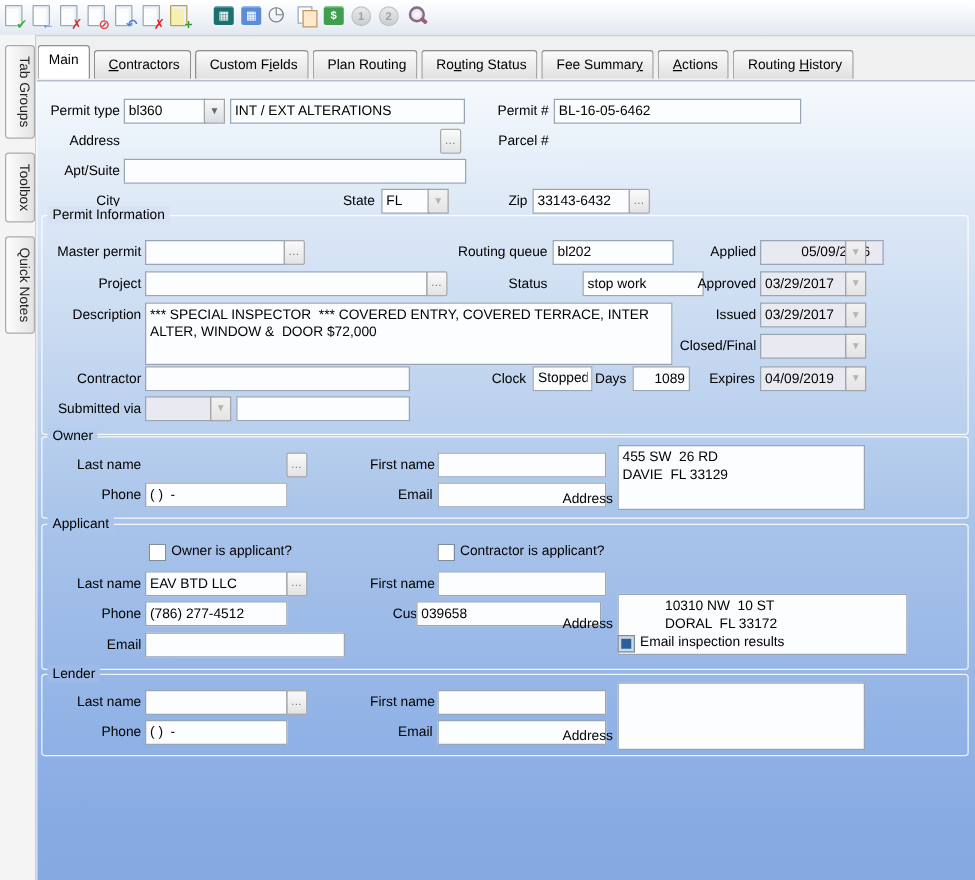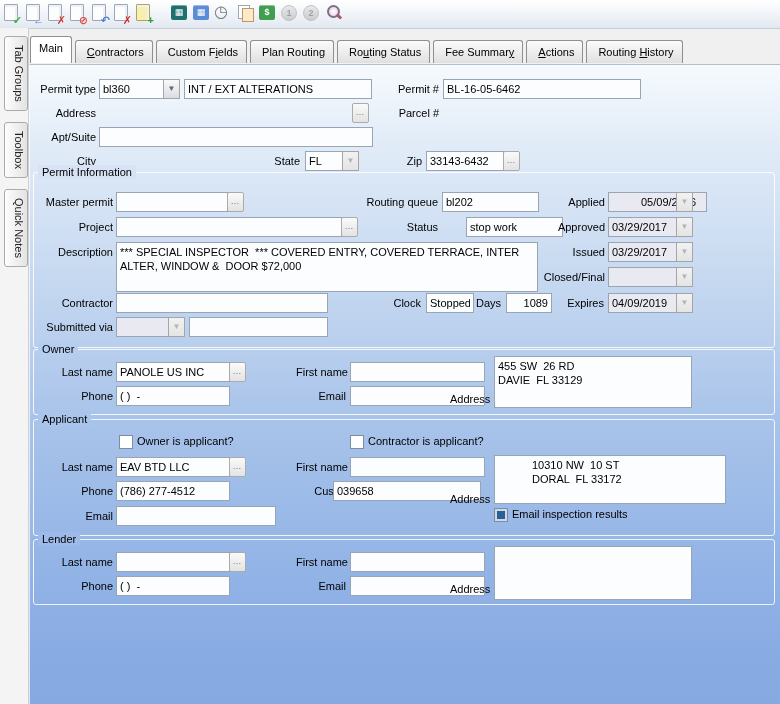--- a/index.html
+++ b/index.html
@@ -178,21 +178,20 @@
 
   <div class="lbl" style="left:2px;top:252px;width:81px;">Submitted via</div>
   <input class="fld gray" style="left: 86px; top: 252px; width: 46px;">
   <div class="dd dis" style="left:138px;top:252px;">▼</div>
   <input class="fld" style="left: 159px; top: 252px; width: 131px;">
 
   <div class="group" style="left:3px;top:284px;width:740px;height:64px;"></div>
   <div class="gcap" style="left:8px;top:277px;background:#b5cdee;">Owner</div>
 
   <div class="lbl" style="left:2px;top:297px;width:81px;">Last name</div>
-  <input class="fld" style="left: 86px; top: 297px; width: 106px;" value="PANOLE US INC">
   <div class="dots" style="left:199px;top:297px;">…</div>
   <div class="lbl" style="left:266px;top:297px;width:50px;">First name</div>
   <input class="fld" style="left: 320px; top: 297px; width: 127px;">
   <div class="lbl" style="left:2px;top:321px;width:81px;">Phone</div>
   <input class="fld" style="left: 86px; top: 321px; width: 106px;" value="( )  -">
   <div class="lbl" style="left:276px;top:321px;width:40px;">Email</div>
   <input class="fld" style="left: 320px; top: 321px; width: 127px;">
   <div class="lbl" style="left:420px;top:324px;width:40px;">Address</div>
   <textarea class="fld" style="left: 464px; top: 291px; width: 190px; height: 48px;">455 SW  26 RD
 DAVIE  FL 33129</textarea>
@@ -211,21 +210,21 @@
   <div class="lbl" style="left:266px;top:392px;width:50px;">First name</div>
   <input class="fld" style="left: 320px; top: 392px; width: 127px;">
   <div class="lbl" style="left:2px;top:416px;width:81px;">Phone</div>
   <input class="fld" style="left: 86px; top: 416px; width: 106px;" value="(786) 277-4512">
   <div class="lbl" style="left:266px;top:416px;width:50px;">Cust #</div>
   <input class="fld" style="left: 303px; top: 416px; width: 140px;" value="039658">
   <div class="dots" style="left:467px;top:416px;">…</div>
   <div class="lbl" style="left:2px;top:441px;width:81px;">Email</div>
   <input class="fld" style="left: 86px; top: 441px; width: 152px;">
   <div class="lbl" style="left:420px;top:424px;width:40px;">Address</div>
-  <textarea class="fld" style="left: 464px; top: 390px; width: 190px; height: 45px; padding-left: 37px;">10310 NW  10 ST
+  <textarea class="fld" style="left: 464px; top: 410px; width: 190px; height: 45px; padding-left: 37px;">10310 NW  10 ST
 DORAL  FL 33172</textarea>
   <span class="cb checked" style="left:464px;top:443px;"></span>
   <span class="cblbl" style="left:482px;top:442px;">Email inspection results</span>
 
   <div class="group" style="left:3px;top:474px;width:740px;height:64px;"></div>
   <div class="gcap" style="left:8px;top:467px;background:#9dbae8;">Lender</div>
 
   <div class="lbl" style="left:2px;top:487px;width:81px;">Last name</div>
   <input class="fld" style="left: 86px; top: 487px; width: 106px;">
   <div class="dots" style="left:199px;top:487px;">…</div>

